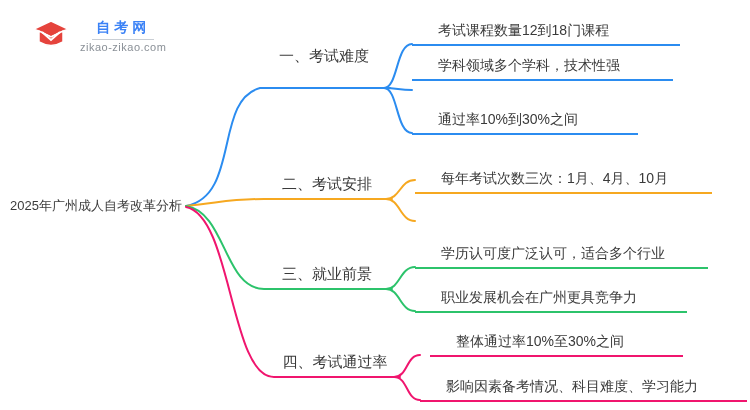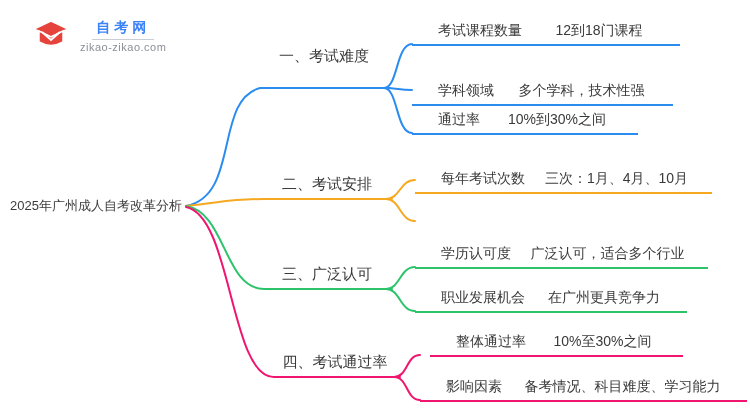--- a/index.html
+++ b/index.html
@@ -41,28 +41,28 @@
   .bl-2 { left: 260px; top: 173px; width: 134px; }
   .bl-3 { left: 260px; top: 263px; width: 134px; }
   .bl-4 { left: 266px; top: 351px; width: 138px; }
 
   
   .leaf {
     position: absolute; height: 30px; display: flex; align-items: flex-end;
     padding: 0 4px 4px 26px; border-bottom: 2px solid #000; white-space: nowrap;
   }
   .leaf .k { font-size: 14px; color: #3a3a3a; }
-  .leaf .v { font-size: 14px; color: #3a3a3a; flex: 1; text-align: center; }
+  .leaf .v { font-size: 14px; color: #3a3a3a; flex: 1; }
   .b-blue   { border-bottom-color: #2b8cf0; }
   .b-orange { border-bottom-color: #f6a820; }
   .b-green  { border-bottom-color: #2cc36b; }
   .b-pink   { border-bottom-color: #f0156e; }
 
   .lf-11 { left: 412px; top: 16px;  width: 268px; }
-  .lf-12 { left: 412px; top: 76px;  width: 261px; font-family: Liberation Serif, serif; }
+  .lf-12 { left: 412px; top: 51px;  width: 261px; font-family: Liberation Serif, serif; }
   .lf-13 { left: 412px; top: 105px; width: 226px; }
   .lf-21 { left: 415px; top: 164px; width: 297px; }
   .lf-22 { left: 415px; top: 193px; width: 247px; }
   .lf-31 { left: 415px; top: 239px; width: 293px; }
   .lf-32 { left: 415px; top: 283px; width: 272px; }
   .lf-41 { left: 430px; top: 327px; width: 253px; }
   .lf-42 { left: 420px; top: 372px; width: 327px; }
 </style>
 </head>
 <body>
@@ -103,21 +103,21 @@
       <div class="brand-name">自考网</div>
       <div class="logo-divider"></div>
       <div class="brand-domain">zikao-zikao.com</div>
     </div>
   </div>
 
   <div class="root-label">2025年广州成人自考改革分析</div>
 
   <div class="branch-label bl-1">一、考试难度</div>
   <div class="branch-label bl-2">二、考试安排</div>
-  <div class="branch-label bl-3">三、广泛认可</div>
+  <div class="branch-label bl-3">三、就业前景</div>
   <div class="branch-label bl-4">四、考试通过率</div>
 
   <div class="leaf b-blue lf-11">
     <span class="k">考试课程数量</span>
     <span class="v">12到18门课程</span>
   </div>
   <div class="leaf b-blue lf-12">
     <span class="k">学科领域</span>
     <span class="v">多个学科，技术性强</span>
   </div>

